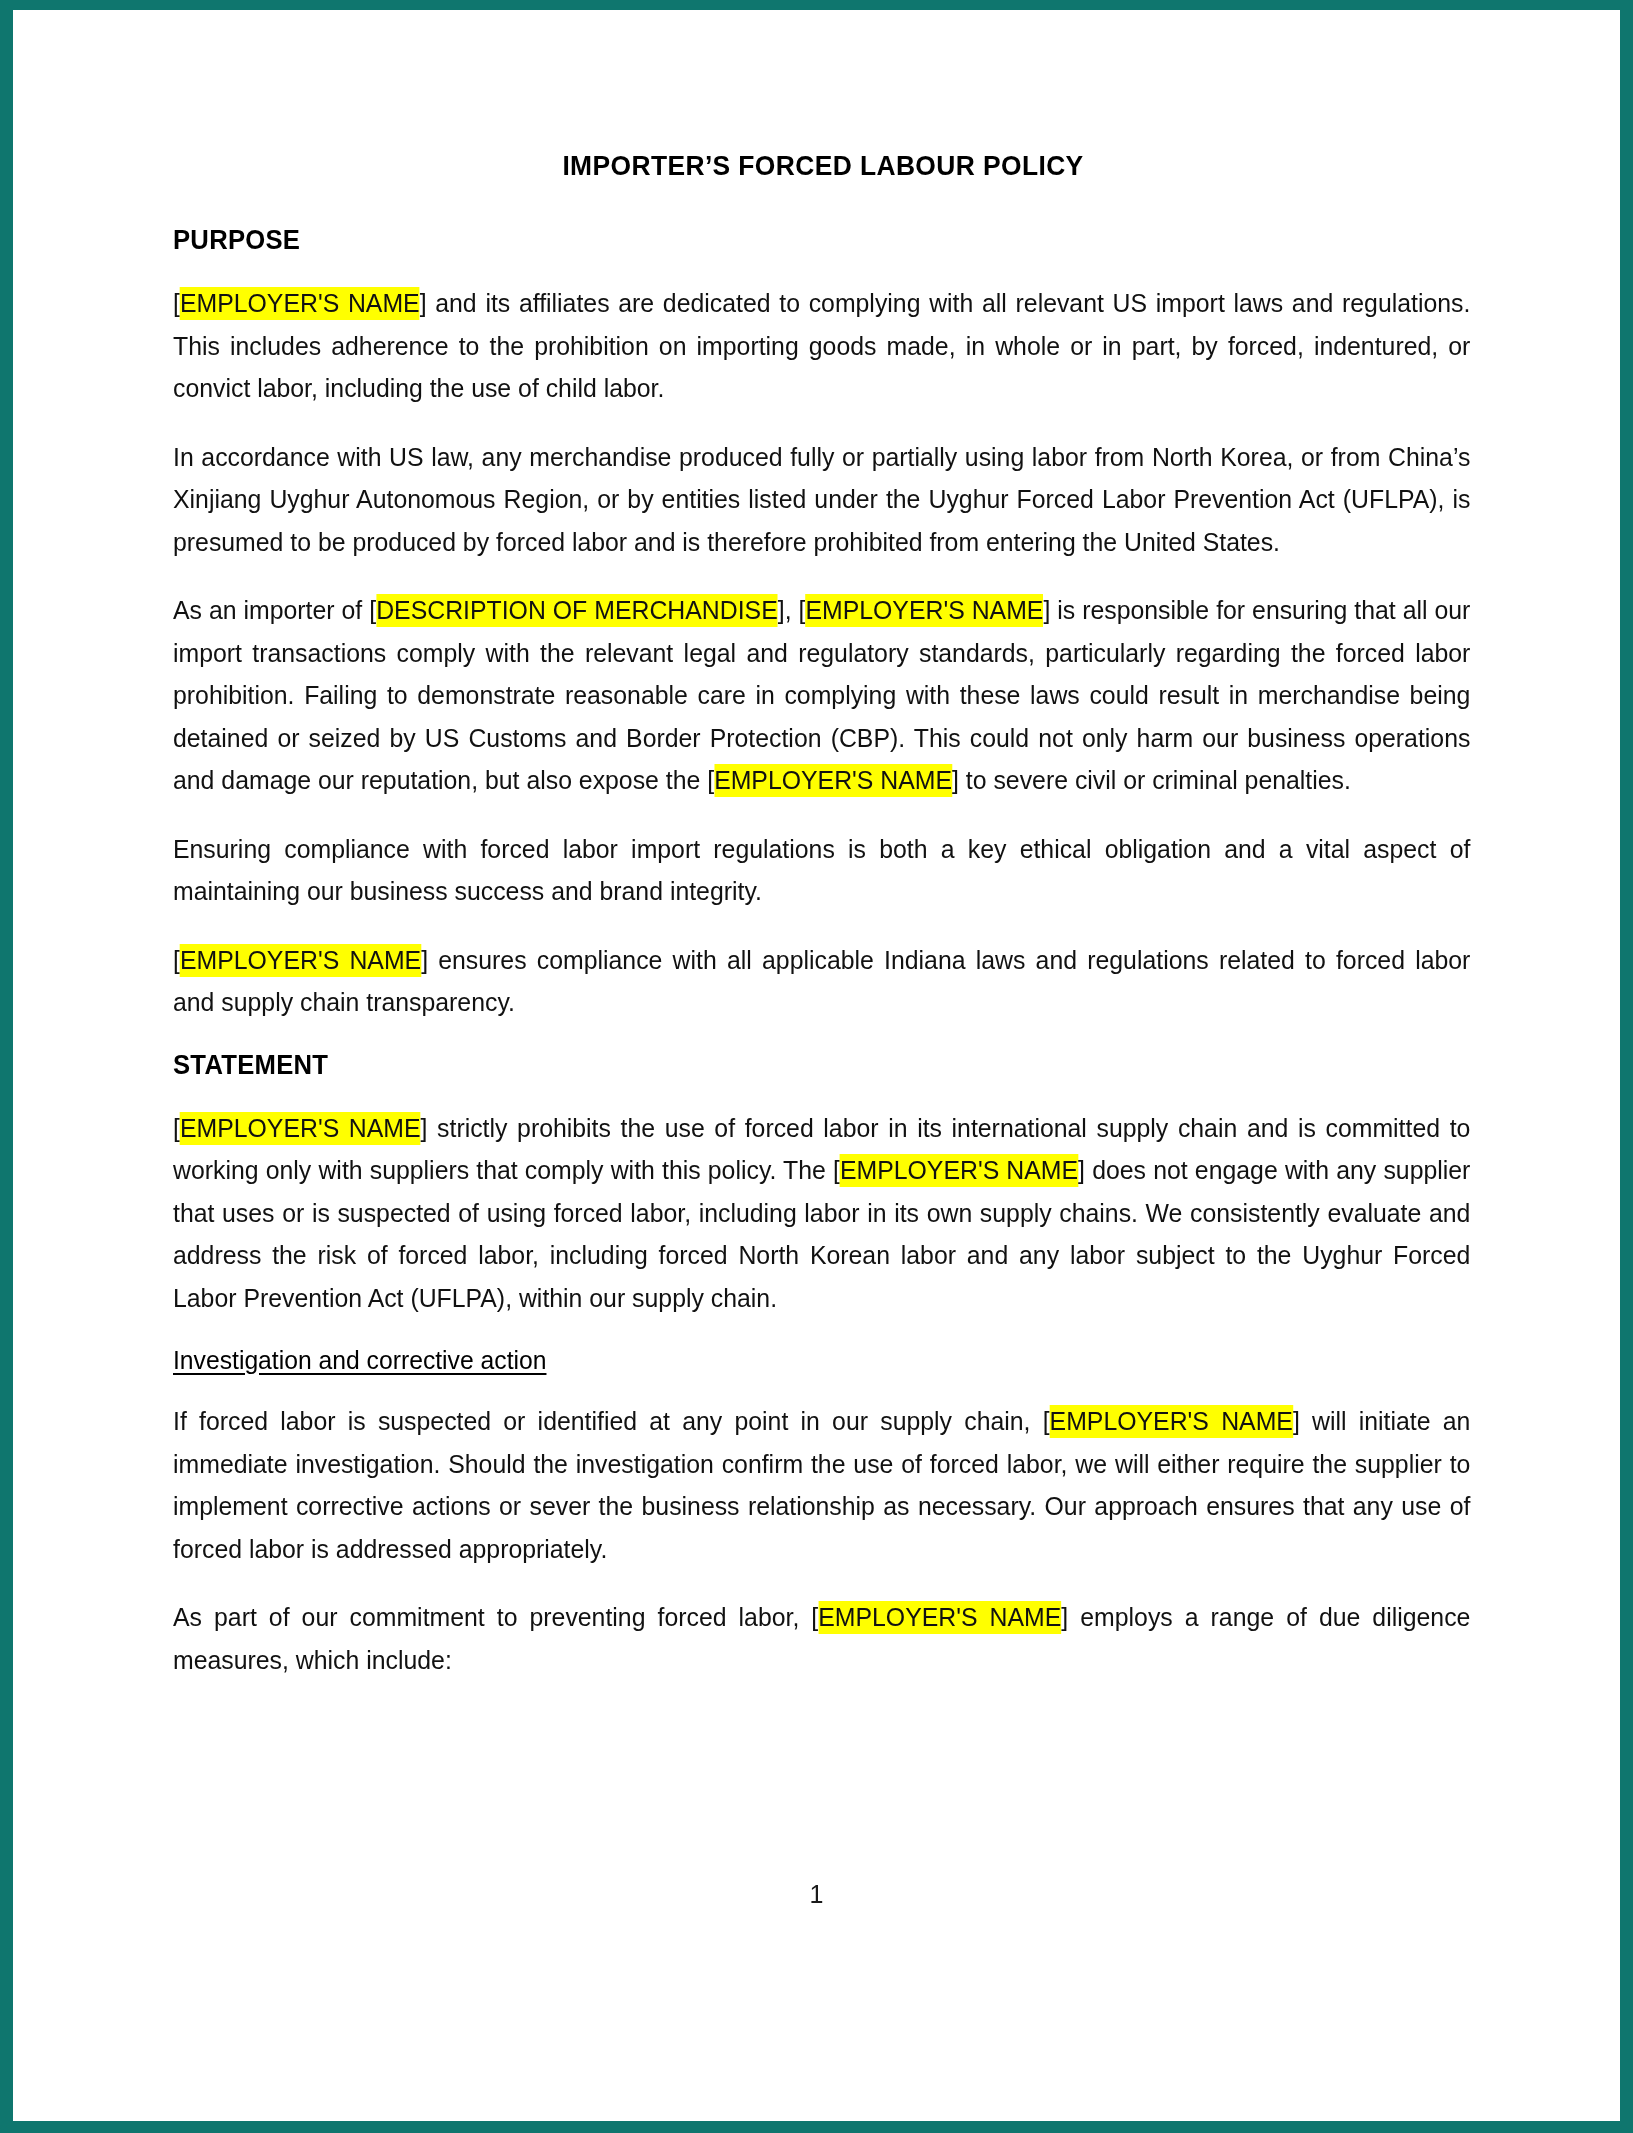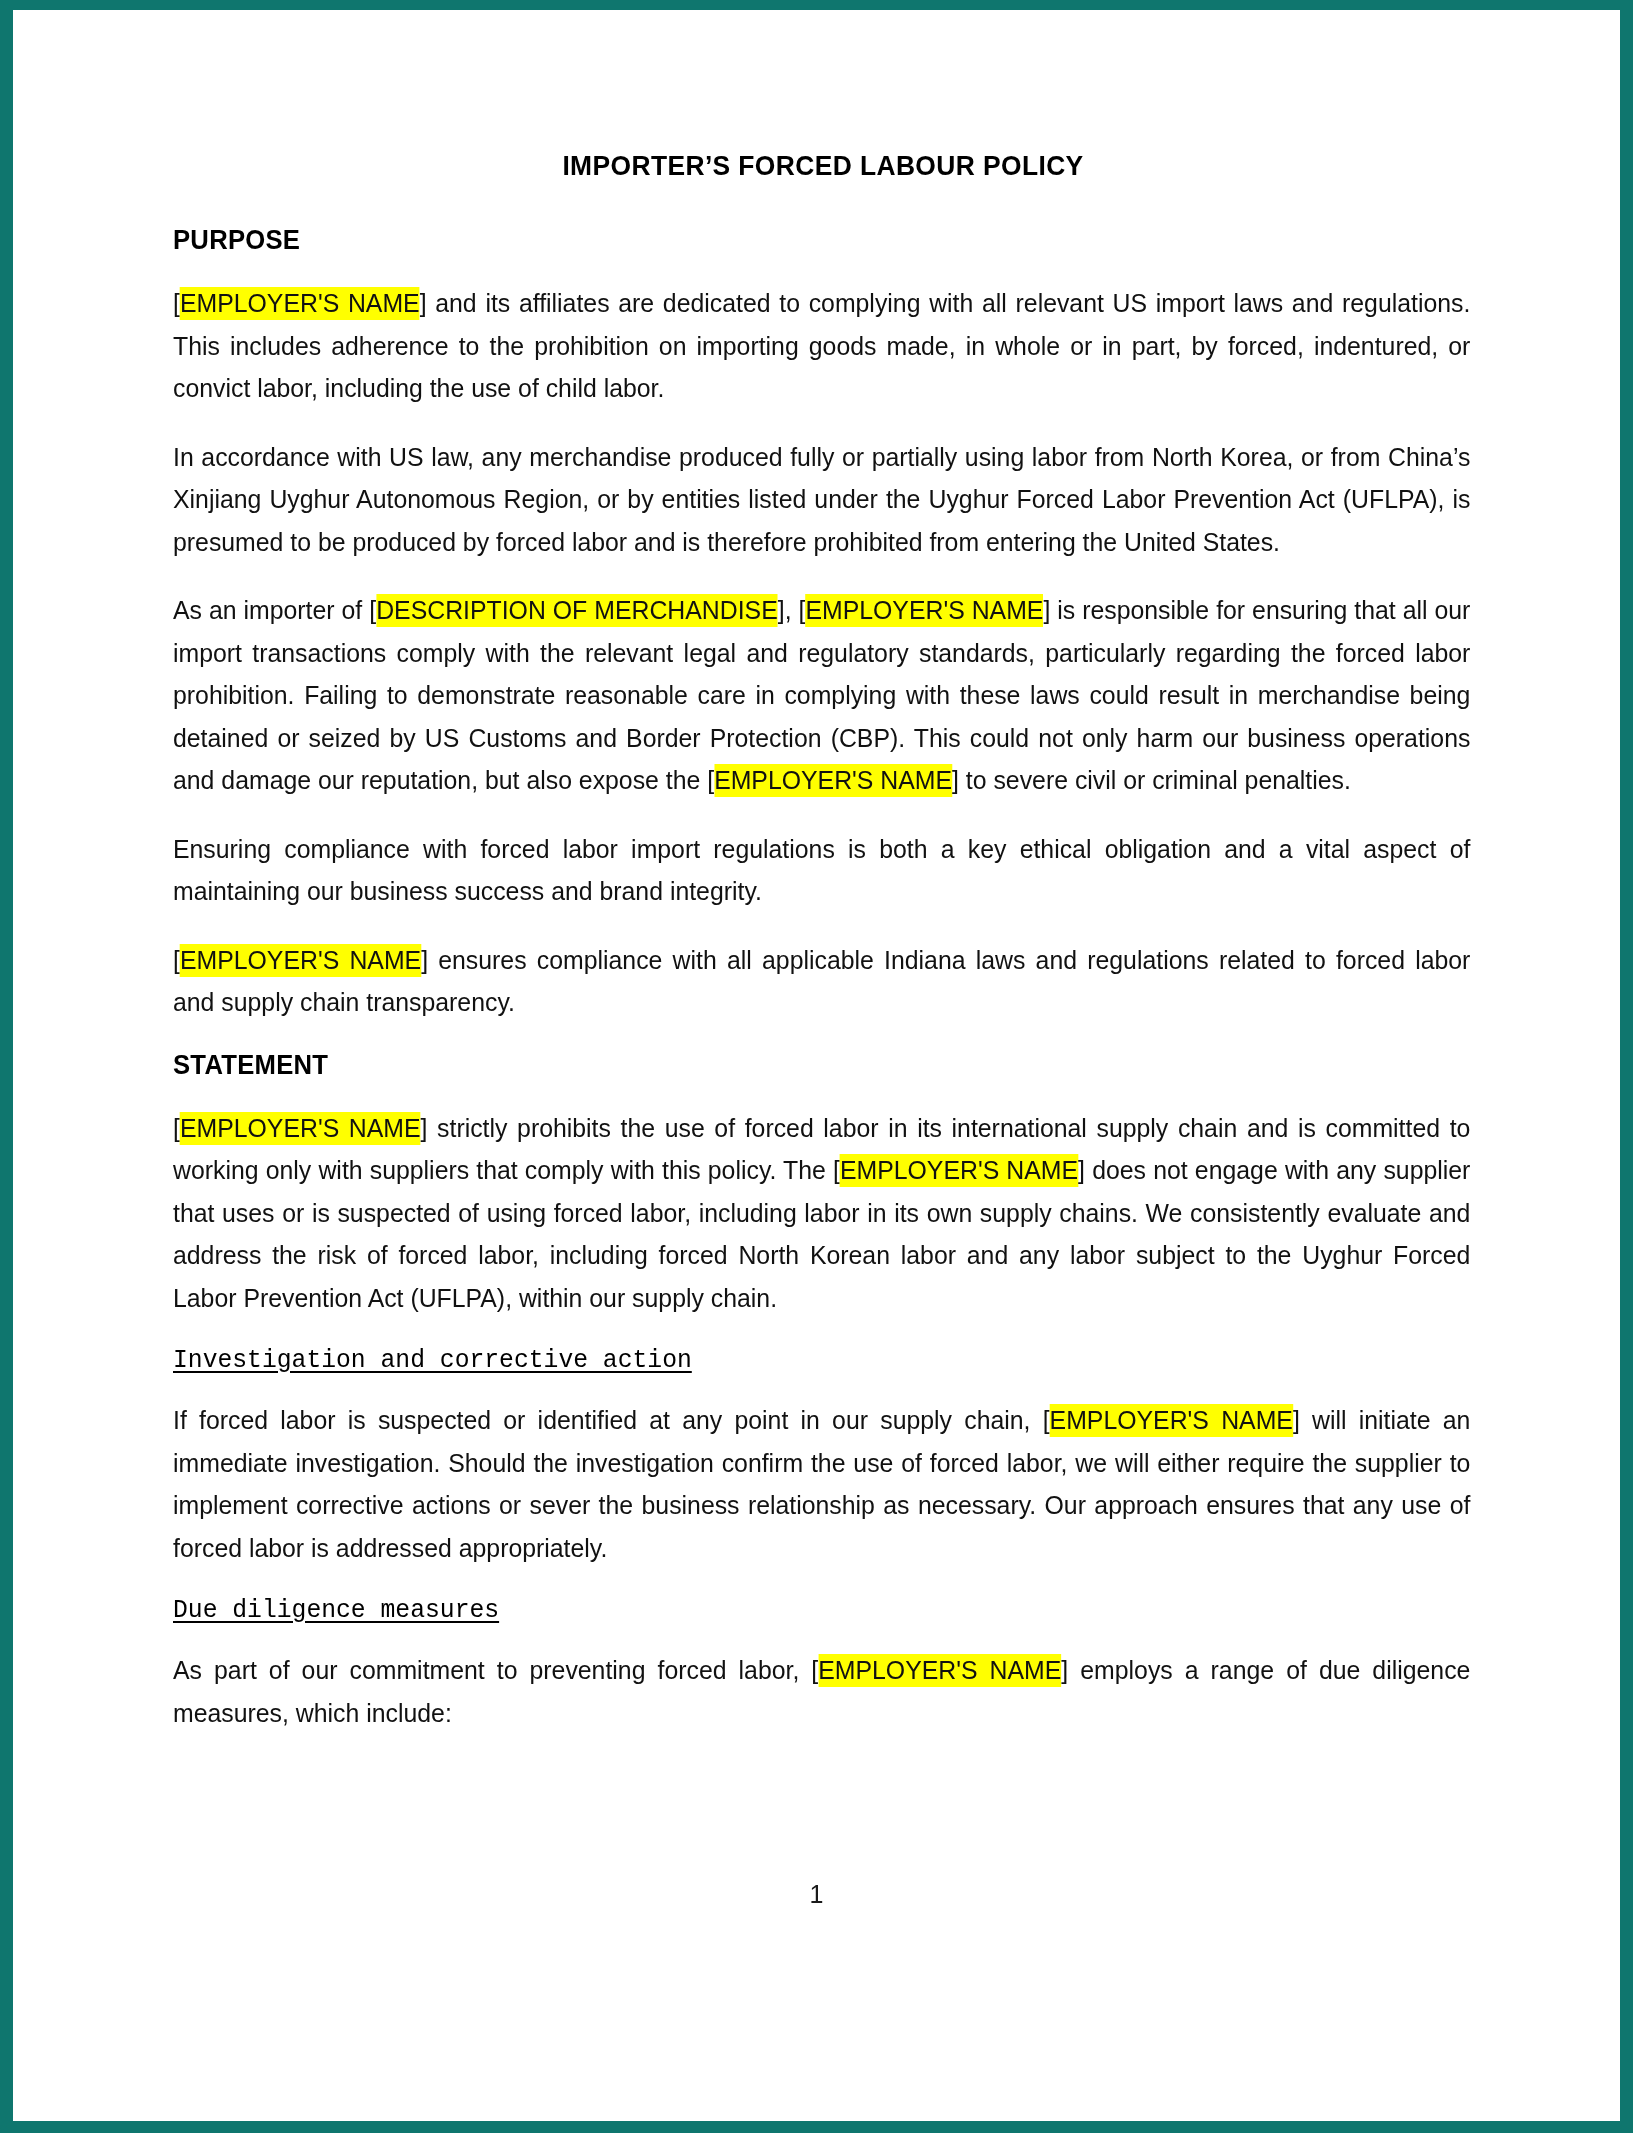--- a/index.html
+++ b/index.html
@@ -63,21 +63,21 @@
   .sub-heading {
     font-size: 26px;
     color: #000000;
     margin: 0 0 24px 0;
     text-decoration: underline;
     text-underline-offset: 4px;
     display: inline-block;
     transform: scaleX(0.95);
     transform-origin: left center;
   }
-  .sub-heading-wrap { margin: 0 0 24px 0; font-family: Liberation Mono, monospace; }
+  .sub-heading-wrap { margin: 0 0 24px 0; }
   .sub-heading-wrap .sub-heading { margin: 0; }
 
   p.para {
     font-size: 26px;
     line-height: 42.5px;
     color: #111111;
     text-align: justify;
     text-justify: inter-word;
     margin: 0 0 26px 0;
     transform: scaleX(0.955);
@@ -125,21 +125,20 @@
       <p class="para"><span>[</span><span class="hl">EMPLOYER'S NAME</span><span>] ensures compliance with all applicable Indiana laws and regulations related to forced labor and supply chain transparency.</span></p>
 
       <div class="section-heading">STATEMENT</div>
 
       <p class="para"><span>[</span><span class="hl">EMPLOYER'S NAME</span><span>] strictly prohibits the use of forced labor in its international supply chain and is committed to working only with suppliers that comply with this policy. The [</span><span class="hl">EMPLOYER'S NAME</span><span>] does not engage with any supplier that uses or is suspected of using forced labor, including labor in its own supply chains. We consistently evaluate and address the risk of forced labor, including forced North Korean labor and any labor subject to the Uyghur Forced Labor Prevention Act (UFLPA), within our supply chain.</span></p>
 
       <div class="sub-heading-wrap"><span class="sub-heading">Investigation and corrective action</span></div>
 
       <p class="para"><span>If forced labor is suspected or identified at any point in our supply chain, [</span><span class="hl">EMPLOYER'S NAME</span><span>] will initiate an immediate investigation. Should the investigation confirm the use of forced labor, we will either require the supplier to implement corrective actions or sever the business relationship as necessary. Our approach ensures that any use of forced labor is addressed appropriately.</span></p>
 
-      <div class="sub-heading-wrap"><span class="sub-heading">Due diligence measures</span></div>
 
       <p class="para"><span>As part of our commitment to preventing forced labor, [</span><span class="hl">EMPLOYER'S NAME</span><span>] employs a range of due diligence measures, which include:</span></p>
 
     </div>
 
     <div class="page-number">1</div>
 
   </div>
 </div>
 

